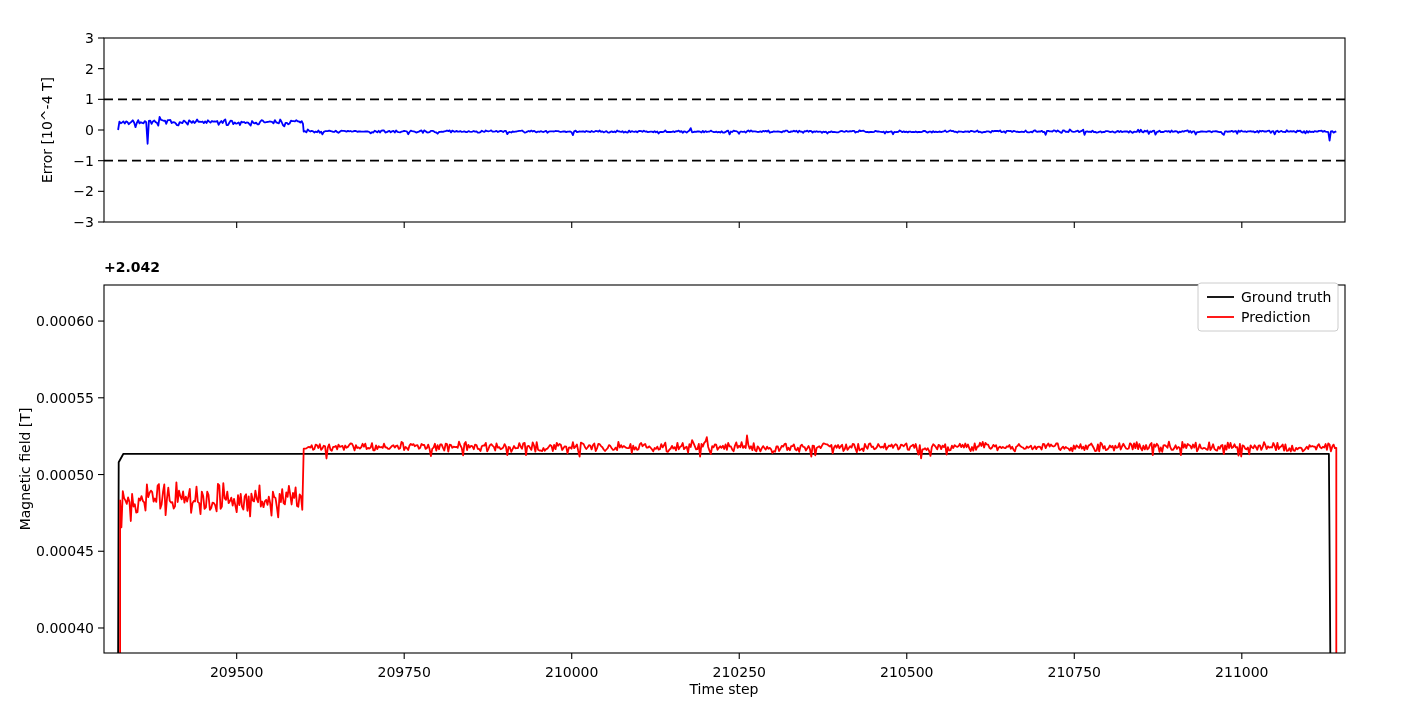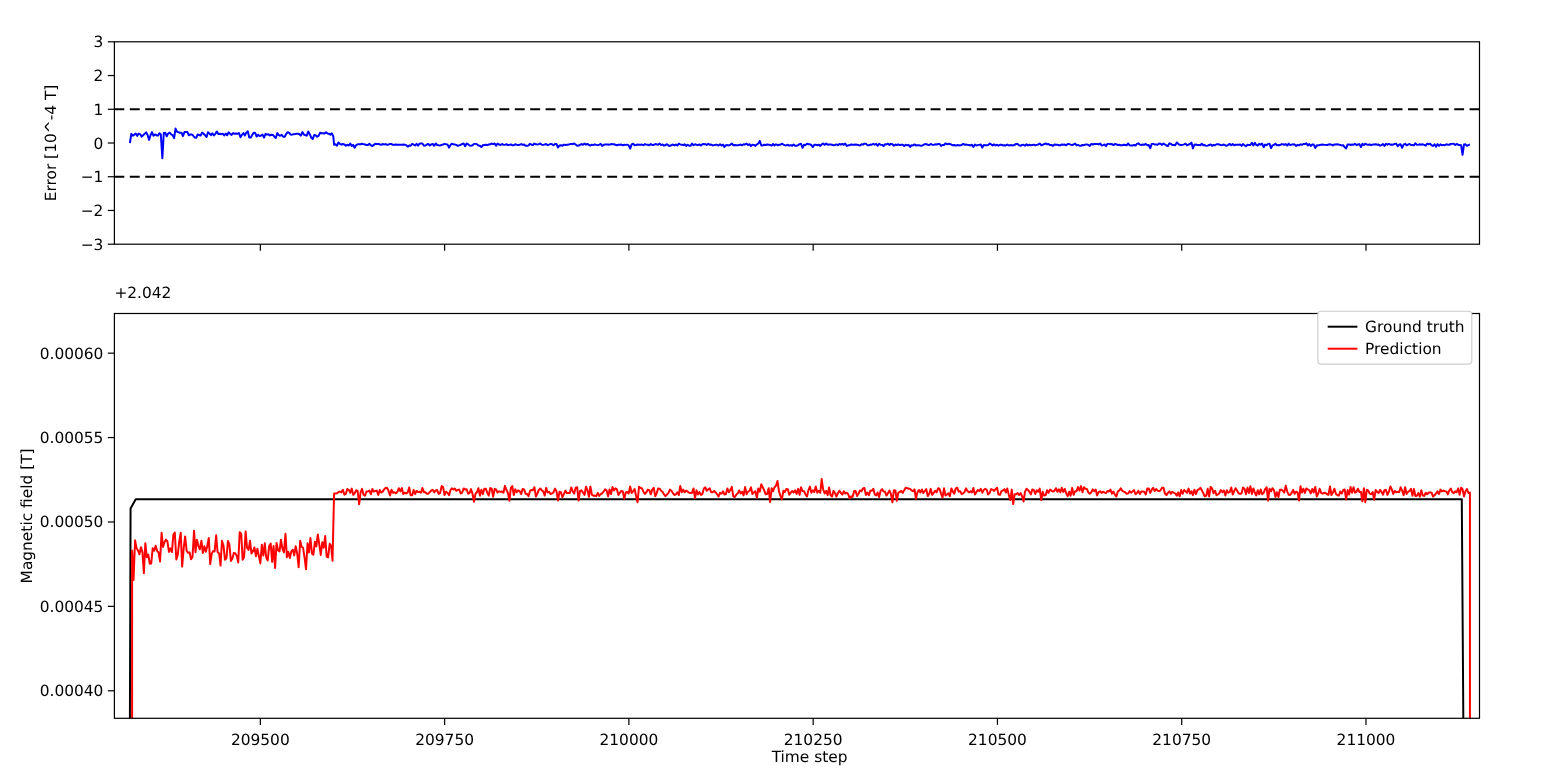--- a/index.html
+++ b/index.html
@@ -5,22 +5,22 @@
   html,body{margin:0;padding:0;background:#ffffff;}
   .fig{position:relative;width:1401px;height:711px;background:#ffffff;
        font-family:"DejaVu Sans",sans-serif;color:#000;overflow:hidden;}
   .fig svg{position:absolute;left:0;top:0;}
   svg text{font-family:"DejaVu Sans",sans-serif;}
   .lab{position:absolute;font-size:14px;white-space:nowrap;}
   .vlab{transform:translate(-50%,-50%) rotate(-90deg);}
   .hlab{transform:translate(-50%,-50%);}
   .ylab-error{left:47px;top:130px;}
   .ylab-field{left:25px;top:469px;}
-  .xlab-time{left:724px;top:689px;margin-left:12px;}
-  .offset-text{left:104px;top:259px;}
+  .xlab-time{left:724px;top:689px;}
+  .offset-text{left:104px;top:259px;font-weight:bold;}
 </style>
 </head>
 <body>
 
 <div class="fig">
   <svg id="charts" width="1401" height="711">
       <g>
         <line x1="104" x2="1345" y1="99.33333333333333" y2="99.33333333333333" stroke="#000000" stroke-width="1.8" stroke-dasharray="9 5"></line>
         <line x1="104" x2="1345" y1="160.66666666666666" y2="160.66666666666666" stroke="#000000" stroke-width="1.8" stroke-dasharray="9 5"></line>
         <path d="M118.1,130.0 L119.4,121.6 L120.8,123.3 L122.1,122.4 L123.4,121.4 L124.8,123.5 L126.1,121.4 L127.5,122.1 L128.8,124.2 L130.1,122.9 L131.5,121.7 L132.8,120.3 L134.2,122.8 L135.5,127.2 L136.8,123.0 L138.2,120.1 L139.5,123.4 L140.9,122.2 L142.2,122.9 L143.5,123.3 L144.9,121.1 L146.2,122.2 L147.6,143.8 L148.9,120.9 L150.2,120.6 L151.6,123.9 L152.9,121.4 L154.3,120.5 L155.6,122.1 L156.9,122.8 L158.3,125.6 L159.6,116.9 L161.0,119.9 L162.3,120.2 L163.6,120.8 L165.0,120.6 L166.3,123.8 L167.7,120.1 L169.0,120.1 L170.3,120.0 L171.7,123.0 L173.0,122.2 L174.4,122.3 L175.7,123.4 L177.0,125.1 L178.4,125.3 L179.7,122.2 L181.1,122.7 L182.4,123.2 L183.7,120.6 L185.1,121.6 L186.4,122.9 L187.8,124.6 L189.1,120.3 L190.4,121.4 L191.8,122.9 L193.1,121.1 L194.5,123.1 L195.8,121.7 L197.1,119.5 L198.5,121.9 L199.8,121.6 L201.2,122.0 L202.5,121.5 L203.8,123.1 L205.2,121.4 L206.5,123.0 L207.9,120.3 L209.2,121.6 L210.5,122.6 L211.9,121.0 L213.2,121.6 L214.6,121.3 L215.9,121.7 L217.2,120.9 L218.6,124.8 L219.9,122.6 L221.3,121.0 L222.6,123.1 L223.9,120.7 L225.3,119.4 L226.6,125.1 L228.0,125.1 L229.3,122.8 L230.6,120.6 L232.0,120.9 L233.3,124.1 L234.7,122.5 L236.0,123.7 L237.3,123.3 L238.7,122.4 L240.0,125.0 L241.4,121.7 L242.7,122.4 L244.0,122.0 L245.4,123.1 L246.7,122.5 L248.1,122.7 L249.4,124.2 L250.7,125.5 L252.1,121.0 L253.4,122.8 L254.8,123.4 L256.1,122.6 L257.4,124.3 L258.8,124.3 L260.1,121.9 L261.5,120.2 L262.8,120.6 L264.2,122.3 L265.5,122.4 L266.8,122.0 L268.2,121.9 L269.5,121.5 L270.9,121.6 L272.2,122.0 L273.5,123.3 L274.9,120.1 L276.2,122.3 L277.6,122.9 L278.9,123.3 L280.2,119.5 L281.6,122.0 L282.9,125.0 L284.3,126.4 L285.6,122.8 L286.9,122.9 L288.3,124.3 L289.6,123.5 L291.0,120.7 L292.3,121.1 L293.6,121.1 L295.0,121.4 L296.3,120.3 L297.7,121.3 L299.0,121.5 L300.3,122.5 L301.7,121.2 L303.0,124.0 L303.7,131.6 L305.0,131.2 L306.4,132.4 L307.7,129.5 L309.0,130.7 L310.4,131.5 L311.7,130.9 L313.1,131.4 L314.4,132.5 L315.7,131.6 L317.1,132.3 L318.4,130.4 L319.8,132.8 L321.1,131.7 L322.4,134.4 L323.8,131.9 L325.1,131.2 L326.5,131.2 L327.8,131.1 L329.1,130.7 L330.5,131.0 L331.8,131.4 L333.2,131.8 L334.5,131.8 L335.8,130.7 L337.2,132.1 L338.5,132.8 L339.8,131.7 L341.2,130.7 L342.5,130.9 L343.9,130.9 L345.2,131.2 L346.5,131.7 L347.9,130.9 L349.2,131.4 L350.6,131.0 L351.9,131.7 L353.2,131.4 L354.6,130.8 L355.9,131.0 L357.3,131.8 L358.6,131.5 L359.9,131.4 L361.3,131.6 L362.6,131.6 L364.0,131.6 L365.3,131.5 L366.6,131.4 L368.0,131.5 L369.3,132.0 L370.7,133.3 L372.0,132.2 L373.3,132.5 L374.7,130.7 L376.0,131.4 L377.3,132.3 L378.7,130.8 L380.0,132.5 L381.4,130.6 L382.7,130.5 L384.0,130.5 L385.4,132.5 L386.7,132.2 L388.1,131.4 L389.4,130.9 L390.7,132.3 L392.1,131.3 L393.4,130.9 L394.8,132.5 L396.1,130.4 L397.4,131.8 L398.8,132.1 L400.1,132.3 L401.5,131.7 L402.8,131.4 L404.1,130.8 L405.5,131.2 L406.8,131.3 L408.2,134.2 L409.5,132.0 L410.8,130.6 L412.2,131.1 L413.5,131.4 L414.8,131.7 L416.2,132.6 L417.5,132.1 L418.9,131.6 L420.2,130.9 L421.5,130.4 L422.9,132.9 L424.2,130.4 L425.6,131.2 L426.9,132.3 L428.2,132.5 L429.6,132.1 L430.9,130.8 L432.3,130.8 L433.6,131.1 L434.9,132.2 L436.3,132.5 L437.6,133.7 L439.0,132.0 L440.3,131.8 L441.6,131.6 L443.0,131.9 L444.3,131.4 L445.7,131.2 L447.0,130.5 L448.3,131.1 L449.7,130.4 L451.0,132.4 L452.3,130.6 L453.7,131.4 L455.0,131.8 L456.4,130.9 L457.7,131.6 L459.0,131.7 L460.4,131.1 L461.7,131.9 L463.1,131.7 L464.4,131.3 L465.7,132.0 L467.1,132.1 L468.4,131.1 L469.8,131.7 L471.1,131.9 L472.4,131.6 L473.8,131.0 L475.1,131.7 L476.5,131.3 L477.8,132.6 L479.1,132.6 L480.5,132.1 L481.8,130.7 L483.2,131.6 L484.5,131.8 L485.8,130.5 L487.2,131.2 L488.5,131.4 L489.8,131.0 L491.2,130.4 L492.5,131.6 L493.9,131.7 L495.2,131.4 L496.5,130.9 L497.9,132.0 L499.2,131.4 L500.6,130.8 L501.9,131.2 L503.2,132.0 L504.6,130.9 L505.9,130.9 L507.3,134.1 L508.6,132.3 L509.9,132.0 L511.3,132.5 L512.6,131.5 L514.0,131.8 L515.3,131.6 L516.6,131.5 L518.0,131.1 L519.3,130.8 L520.7,130.9 L522.0,130.5 L523.3,131.4 L524.7,132.6 L526.0,132.3 L527.3,131.6 L528.7,131.0 L530.0,131.6 L531.4,130.6 L532.7,131.5 L534.0,130.8 L535.4,131.8 L536.7,132.3 L538.1,131.5 L539.4,131.9 L540.7,131.2 L542.1,131.7 L543.4,132.0 L544.8,131.4 L546.1,130.8 L547.4,132.7 L548.8,131.6 L550.1,131.4 L551.5,131.4 L552.8,131.3 L554.1,131.5 L555.5,131.0 L556.8,131.2 L558.2,131.1 L559.5,131.6 L560.8,132.0 L562.2,131.6 L563.5,131.5 L564.8,131.4 L566.2,132.1 L567.5,131.6 L568.9,131.7 L570.2,131.5 L571.5,132.2 L572.9,135.1 L574.2,131.3 L575.6,130.7 L576.9,132.0 L578.2,131.8 L579.6,131.4 L580.9,131.6 L582.3,131.5 L583.6,131.4 L584.9,132.0 L586.3,131.0 L587.6,131.5 L589.0,131.6 L590.3,132.1 L591.6,131.0 L593.0,131.8 L594.3,131.8 L595.7,131.0 L597.0,131.2 L598.3,131.7 L599.7,130.5 L601.0,131.9 L602.4,131.4 L603.7,132.4 L605.0,131.8 L606.4,131.1 L607.7,132.3 L609.0,132.7 L610.4,131.9 L611.7,131.4 L613.1,132.2 L614.4,131.4 L615.7,132.3 L617.1,130.5 L618.4,131.4 L619.8,131.5 L621.1,132.0 L622.4,131.2 L623.8,132.6 L625.1,131.6 L626.5,132.4 L627.8,132.5 L629.1,130.6 L630.5,132.1 L631.8,131.2 L633.2,131.6 L634.5,131.9 L635.8,131.3 L637.2,132.3 L638.5,131.2 L639.9,131.0 L641.2,131.1 L642.5,131.8 L643.9,130.6 L645.2,131.6 L646.5,131.4 L647.9,132.2 L649.2,131.9 L650.6,131.6 L651.9,131.6 L653.2,132.3 L654.6,131.2 L655.9,132.3 L657.3,131.5 L658.6,133.5 L659.9,132.0 L661.3,131.9 L662.6,132.2 L664.0,131.6 L665.3,130.4 L666.6,132.0 L668.0,131.8 L669.3,132.0 L670.7,132.0 L672.0,131.9 L673.3,131.4 L674.7,132.1 L676.0,131.1 L677.4,131.3 L678.7,130.6 L680.0,131.9 L681.4,131.1 L682.7,132.8 L684.0,131.5 L685.4,131.7 L686.7,132.6 L688.1,131.4 L689.4,130.5 L690.7,128.1 L692.1,132.3 L693.4,132.2 L694.8,131.6 L696.1,131.8 L697.4,131.3 L698.8,131.5 L700.1,131.7 L701.5,132.5 L702.8,130.9 L704.1,132.3 L705.5,131.1 L706.8,132.0 L708.2,131.6 L709.5,131.6 L710.8,130.6 L712.2,131.5 L713.5,132.0 L714.9,132.2 L716.2,131.6 L717.5,132.4 L718.9,131.9 L720.2,132.5 L721.5,131.3 L722.9,132.5 L724.2,132.6 L725.6,131.9 L726.9,131.0 L728.2,130.7 L729.6,134.4 L730.9,131.5 L732.3,132.0 L733.6,130.6 L734.9,131.1 L736.3,131.2 L737.6,131.8 L739.0,133.7 L740.3,131.6 L741.6,131.6 L743.0,132.0 L744.3,131.5 L745.7,132.6 L747.0,131.3 L748.3,130.4 L749.7,131.7 L751.0,130.4 L752.4,131.5 L753.7,131.3 L755.0,131.3 L756.4,131.6 L757.7,132.0 L759.0,131.8 L760.4,131.3 L761.7,132.0 L763.1,130.9 L764.4,131.5 L765.7,130.9 L767.1,131.6 L768.4,130.5 L769.8,132.7 L771.1,132.1 L772.4,132.0 L773.8,131.3 L775.1,131.6 L776.5,131.6 L777.8,131.4 L779.1,131.6 L780.5,131.9 L781.8,132.3 L783.2,131.2 L784.5,131.5 L785.8,130.6 L787.2,130.6 L788.5,132.0 L789.9,132.1 L791.2,131.4 L792.5,131.6 L793.9,130.7 L795.2,131.6 L796.5,130.8 L797.9,132.5 L799.2,130.7 L800.6,131.7 L801.9,131.7 L803.2,132.8 L804.6,131.1 L805.9,131.3 L807.3,130.7 L808.6,131.9 L809.9,130.8 L811.3,131.2 L812.6,132.5 L814.0,131.4 L815.3,131.9 L816.6,131.2 L818.0,131.9 L819.3,131.6 L820.7,131.6 L822.0,132.7 L823.3,131.6 L824.7,132.1 L826.0,131.7 L827.4,133.5 L828.7,132.0 L830.0,132.2 L831.4,131.3 L832.7,132.2 L834.0,132.0 L835.4,132.1 L836.7,132.4 L838.1,132.4 L839.4,131.8 L840.7,131.1 L842.1,131.0 L843.4,131.6 L844.8,131.8 L846.1,130.9 L847.4,131.5 L848.8,131.7 L850.1,131.2 L851.5,131.3 L852.8,130.9 L854.1,130.9 L855.5,132.6 L856.8,131.8 L858.2,131.8 L859.5,130.4 L860.8,131.1 L862.2,130.9 L863.5,130.7 L864.9,131.5 L866.2,132.1 L867.5,131.8 L868.9,132.4 L870.2,131.9 L871.6,132.0 L872.9,132.2 L874.2,131.8 L875.6,130.8 L876.9,131.5 L878.2,131.4 L879.6,131.7 L880.9,131.9 L882.3,132.2 L883.6,131.6 L884.9,133.5 L886.3,131.4 L887.6,132.3 L889.0,131.9 L890.3,131.7 L891.6,131.3 L893.0,134.2 L894.3,131.9 L895.7,132.1 L897.0,132.0 L898.3,131.9 L899.7,130.5 L901.0,131.3 L902.4,132.2 L903.7,131.3 L905.0,132.2 L906.4,131.6 L907.7,132.4 L909.1,131.6 L910.4,131.6 L911.7,132.2 L913.1,132.0 L914.4,132.2 L915.7,131.4 L917.1,132.3 L918.4,131.9 L919.8,132.0 L921.1,132.2 L922.4,131.6 L923.8,130.9 L925.1,131.0 L926.5,132.1 L927.8,132.6 L929.1,131.7 L930.5,131.6 L931.8,132.5 L933.2,131.2 L934.5,132.2 L935.8,131.6 L937.2,132.1 L938.5,131.8 L939.9,131.5 L941.2,132.1 L942.5,131.7 L943.9,131.3 L945.2,130.5 L946.6,132.0 L947.9,131.6 L949.2,131.0 L950.6,130.4 L951.9,131.2 L953.2,130.9 L954.6,131.9 L955.9,131.7 L957.3,132.6 L958.6,131.3 L959.9,131.6 L961.3,131.6 L962.6,132.0 L964.0,132.1 L965.3,131.3 L966.6,131.6 L968.0,131.4 L969.3,132.1 L970.7,130.9 L972.0,131.0 L973.3,131.5 L974.7,131.8 L976.0,131.4 L977.4,130.5 L978.7,132.2 L980.0,131.7 L981.4,132.5 L982.7,132.5 L984.1,131.8 L985.4,132.0 L986.7,131.4 L988.1,131.3 L989.4,131.7 L990.7,132.6 L992.1,130.9 L993.4,131.4 L994.8,130.9 L996.1,131.0 L997.4,130.8 L998.8,131.3 L1000.1,130.4 L1001.5,132.2 L1002.8,131.9 L1004.1,131.4 L1005.5,132.8 L1006.8,130.8 L1008.2,130.8 L1009.5,131.2 L1010.8,130.9 L1012.2,131.9 L1013.5,131.0 L1014.9,131.2 L1016.2,131.8 L1017.5,131.6 L1018.9,132.1 L1020.2,132.0 L1021.6,131.6 L1022.9,131.8 L1024.2,132.0 L1025.6,130.5 L1026.9,132.0 L1028.2,132.3 L1029.6,132.3 L1030.9,131.7 L1032.3,132.3 L1033.6,130.8 L1034.9,130.3 L1036.3,131.5 L1037.6,131.8 L1039.0,131.3 L1040.3,131.7 L1041.6,130.8 L1043.0,132.0 L1044.3,131.8 L1045.7,134.8 L1047.0,130.8 L1048.3,130.8 L1049.7,131.3 L1051.0,131.4 L1052.4,131.5 L1053.7,130.4 L1055.0,130.6 L1056.4,131.7 L1057.7,130.5 L1059.1,131.4 L1060.4,132.3 L1061.7,132.8 L1063.1,130.3 L1064.4,130.7 L1065.7,131.9 L1067.1,131.7 L1068.4,132.1 L1069.8,129.5 L1071.1,130.7 L1072.4,131.7 L1073.8,131.9 L1075.1,131.7 L1076.5,131.2 L1077.8,130.6 L1079.1,132.1 L1080.5,131.4 L1081.8,130.9 L1083.2,129.7 L1084.5,134.9 L1085.8,131.6 L1087.2,131.3 L1088.5,131.9 L1089.9,131.7 L1091.2,132.0 L1092.5,130.7 L1093.9,132.1 L1095.2,131.9 L1096.6,132.6 L1097.9,132.4 L1099.2,131.8 L1100.6,131.4 L1101.9,132.5 L1103.3,131.8 L1104.6,132.0 L1105.9,131.1 L1107.3,131.2 L1108.6,131.4 L1109.9,132.0 L1111.3,131.8 L1112.6,131.4 L1114.0,132.3 L1115.3,132.5 L1116.6,131.6 L1118.0,130.9 L1119.3,132.1 L1120.7,131.0 L1122.0,132.1 L1123.3,131.6 L1124.7,131.5 L1126.0,131.5 L1127.4,131.4 L1128.7,132.6 L1130.0,131.0 L1131.4,132.0 L1132.7,132.9 L1134.1,131.6 L1135.4,131.9 L1136.7,131.9 L1138.1,129.7 L1139.4,132.2 L1140.8,129.8 L1142.1,131.8 L1143.4,132.3 L1144.8,130.7 L1146.1,131.6 L1147.4,130.5 L1148.8,133.8 L1150.1,131.4 L1151.5,132.0 L1152.8,130.8 L1154.1,130.6 L1155.5,134.6 L1156.8,132.2 L1158.2,131.7 L1159.5,130.6 L1160.8,132.1 L1162.2,131.9 L1163.5,132.0 L1164.9,131.2 L1166.2,131.1 L1167.5,131.6 L1168.9,131.0 L1170.2,132.4 L1171.6,130.5 L1172.9,131.9 L1174.2,131.5 L1175.6,131.2 L1176.9,131.3 L1178.3,132.8 L1179.6,131.7 L1180.9,132.1 L1182.3,131.2 L1183.6,131.7 L1184.9,130.9 L1186.3,130.9 L1187.6,130.3 L1189.0,132.2 L1190.3,131.0 L1191.6,132.7 L1193.0,131.3 L1194.3,131.4 L1195.7,134.5 L1197.0,132.1 L1198.3,132.2 L1199.7,131.8 L1201.0,131.5 L1202.4,131.4 L1203.7,131.7 L1205.0,131.7 L1206.4,131.9 L1207.7,131.4 L1209.1,131.2 L1210.4,131.5 L1211.7,132.3 L1213.1,131.3 L1214.4,131.4 L1215.8,131.2 L1217.1,131.5 L1218.4,131.8 L1219.8,132.2 L1221.1,132.0 L1222.4,133.8 L1223.8,134.9 L1225.1,131.3 L1226.5,131.3 L1227.8,131.8 L1229.1,131.4 L1230.5,131.6 L1231.8,130.8 L1233.2,131.9 L1234.5,131.4 L1235.8,131.0 L1237.2,133.7 L1238.5,130.7 L1239.9,131.8 L1241.2,130.6 L1242.5,131.4 L1243.9,131.6 L1245.2,131.3 L1246.6,132.0 L1247.9,131.4 L1249.2,131.4 L1250.6,131.1 L1251.9,131.6 L1253.3,131.3 L1254.6,132.4 L1255.9,131.9 L1257.3,130.9 L1258.6,132.6 L1259.9,130.7 L1261.3,131.5 L1262.6,130.8 L1264.0,131.5 L1265.3,131.4 L1266.6,131.5 L1268.0,130.8 L1269.3,130.6 L1270.7,132.9 L1272.0,131.4 L1273.3,131.2 L1274.7,134.3 L1276.0,131.4 L1277.4,130.7 L1278.7,132.2 L1280.0,131.5 L1281.4,130.9 L1282.7,131.9 L1284.1,131.8 L1285.4,132.2 L1286.7,130.3 L1288.1,131.5 L1289.4,131.7 L1290.8,131.1 L1292.1,131.6 L1293.4,131.2 L1294.8,131.7 L1296.1,132.4 L1297.4,130.6 L1298.8,131.2 L1300.1,130.6 L1301.5,132.2 L1302.8,132.7 L1304.1,131.2 L1305.5,133.4 L1306.8,131.0 L1308.2,132.6 L1309.5,131.2 L1310.8,132.1 L1312.2,131.7 L1313.5,132.1 L1314.9,131.1 L1316.2,131.5 L1317.5,131.6 L1318.9,130.9 L1320.2,130.8 L1321.6,130.7 L1322.9,131.8 L1324.2,130.9 L1325.6,131.6 L1326.9,131.8 L1328.3,132.1 L1329.6,140.7 L1330.9,131.4 L1332.3,131.2 L1333.6,132.6 L1334.9,131.9 L1336.3,131.3" fill="none" stroke="#0000ff" stroke-width="1.8" stroke-linejoin="round"></path>

